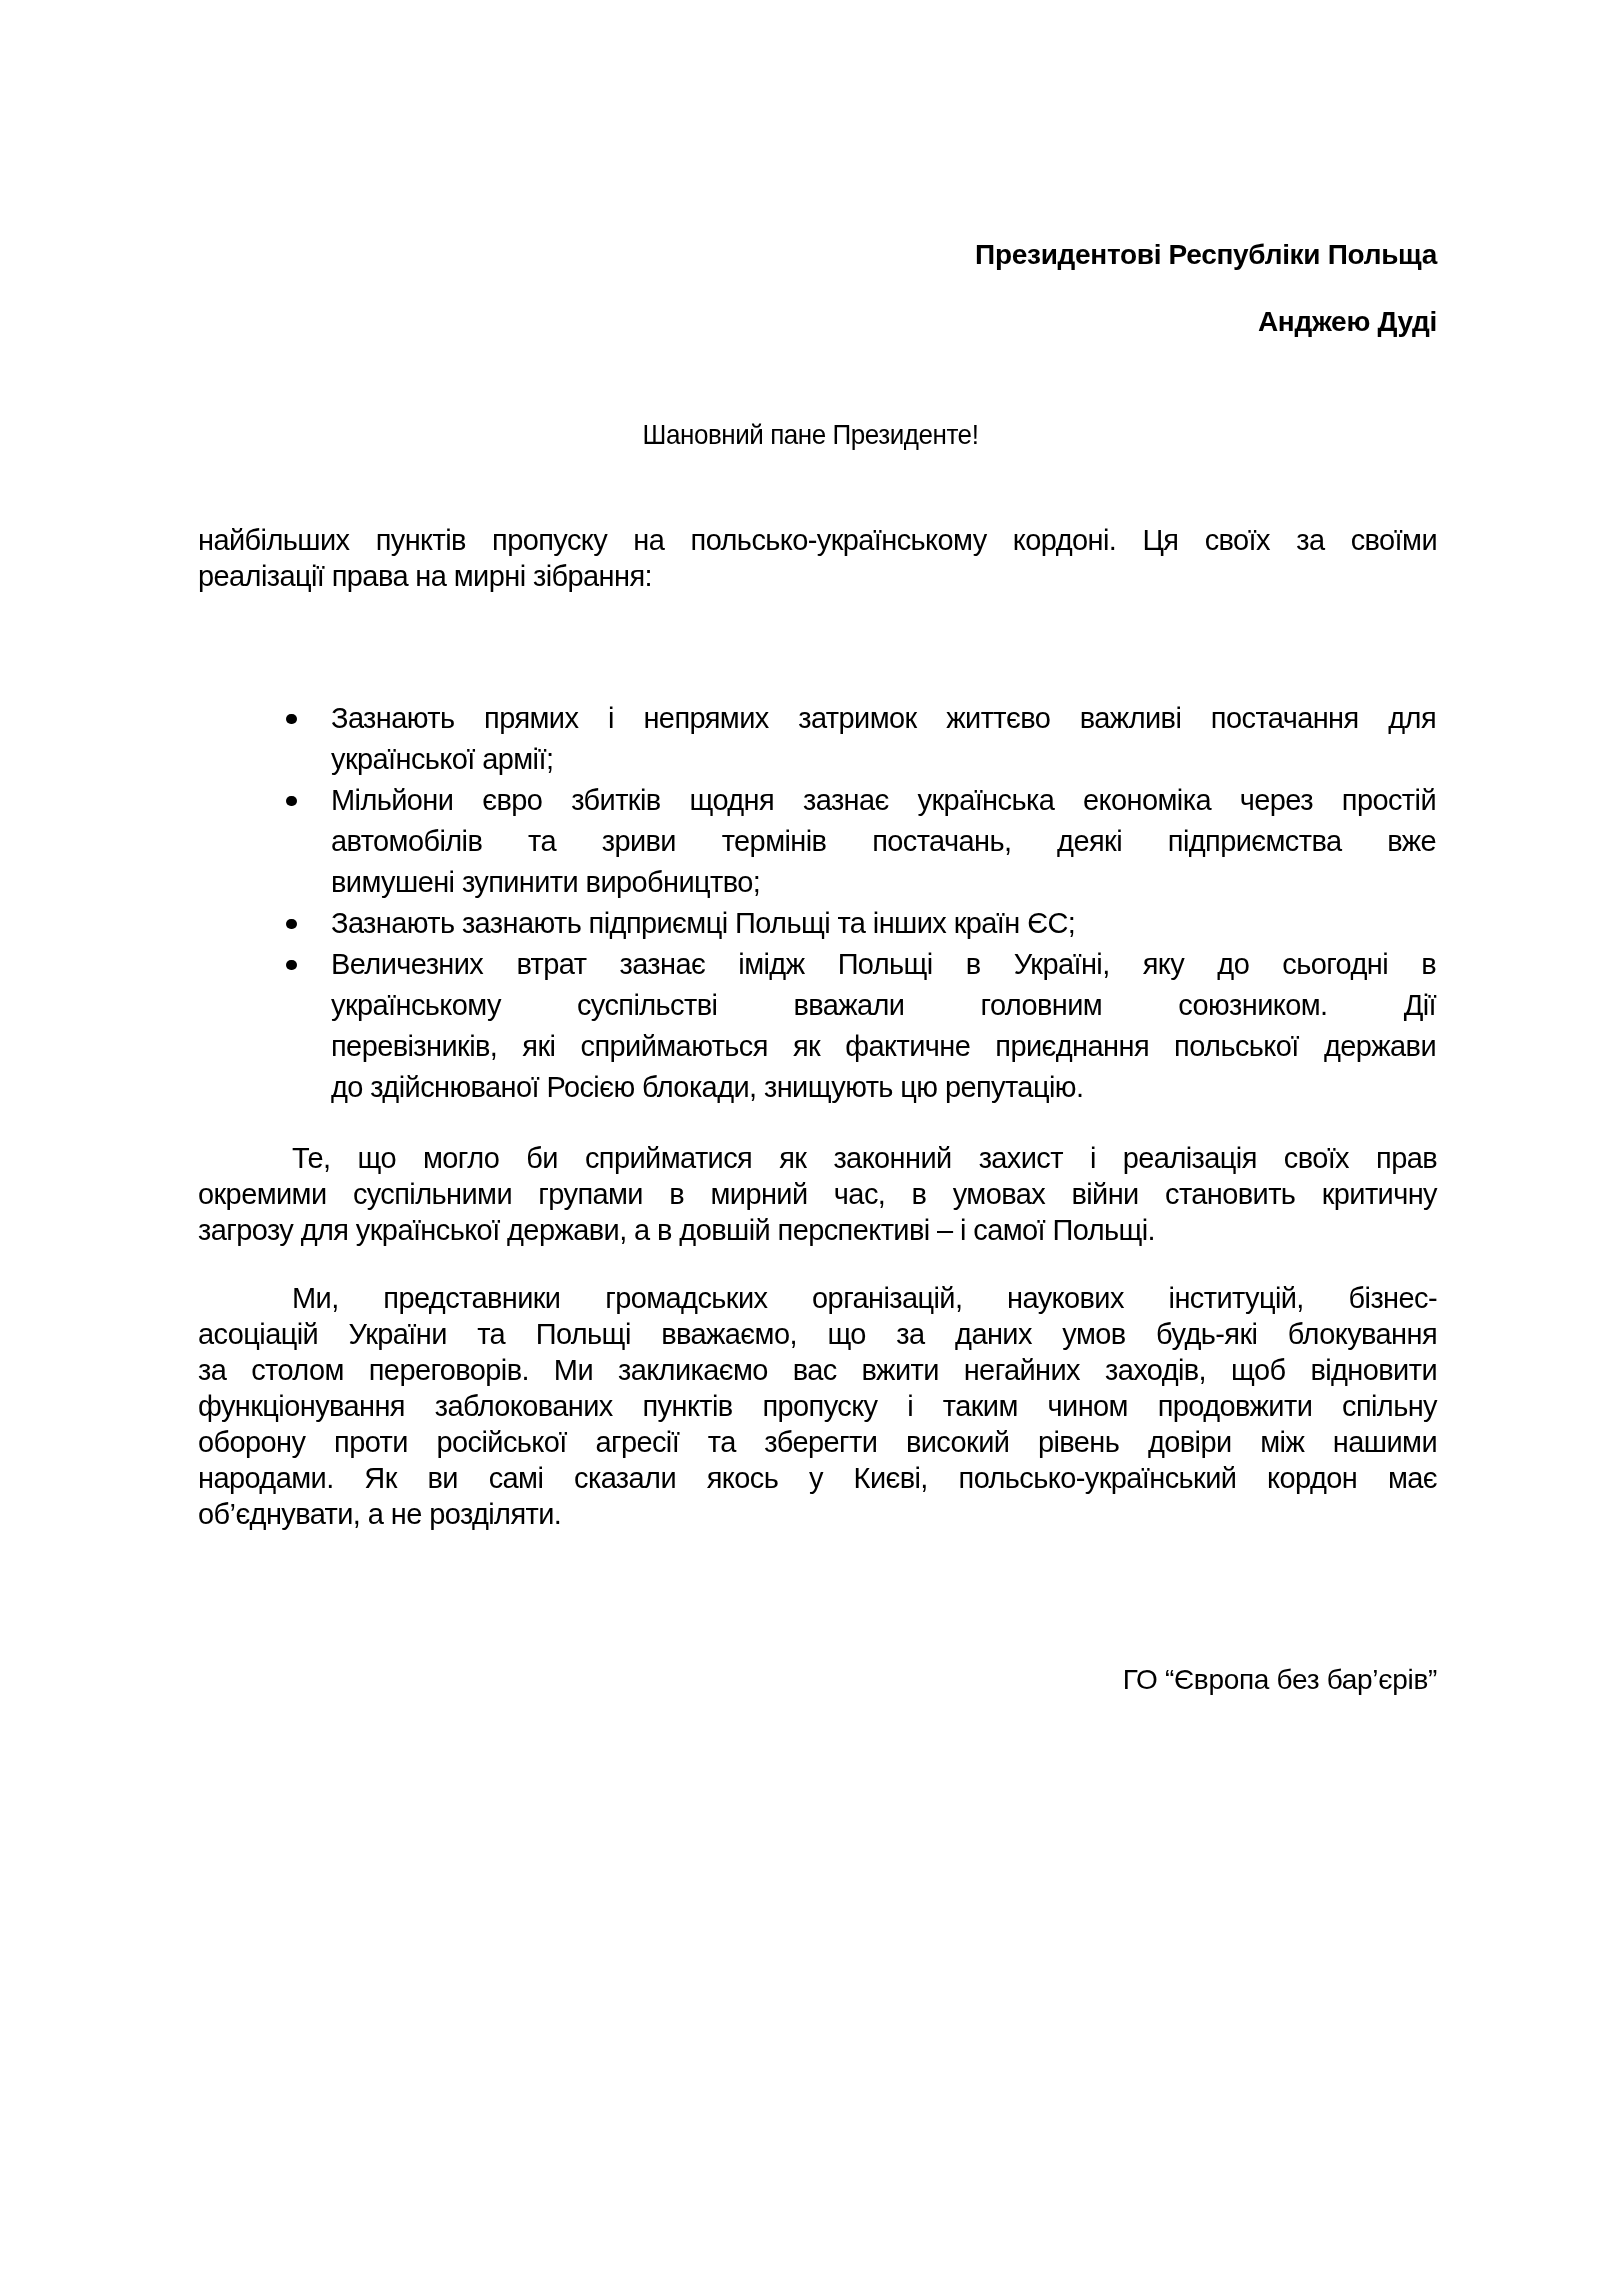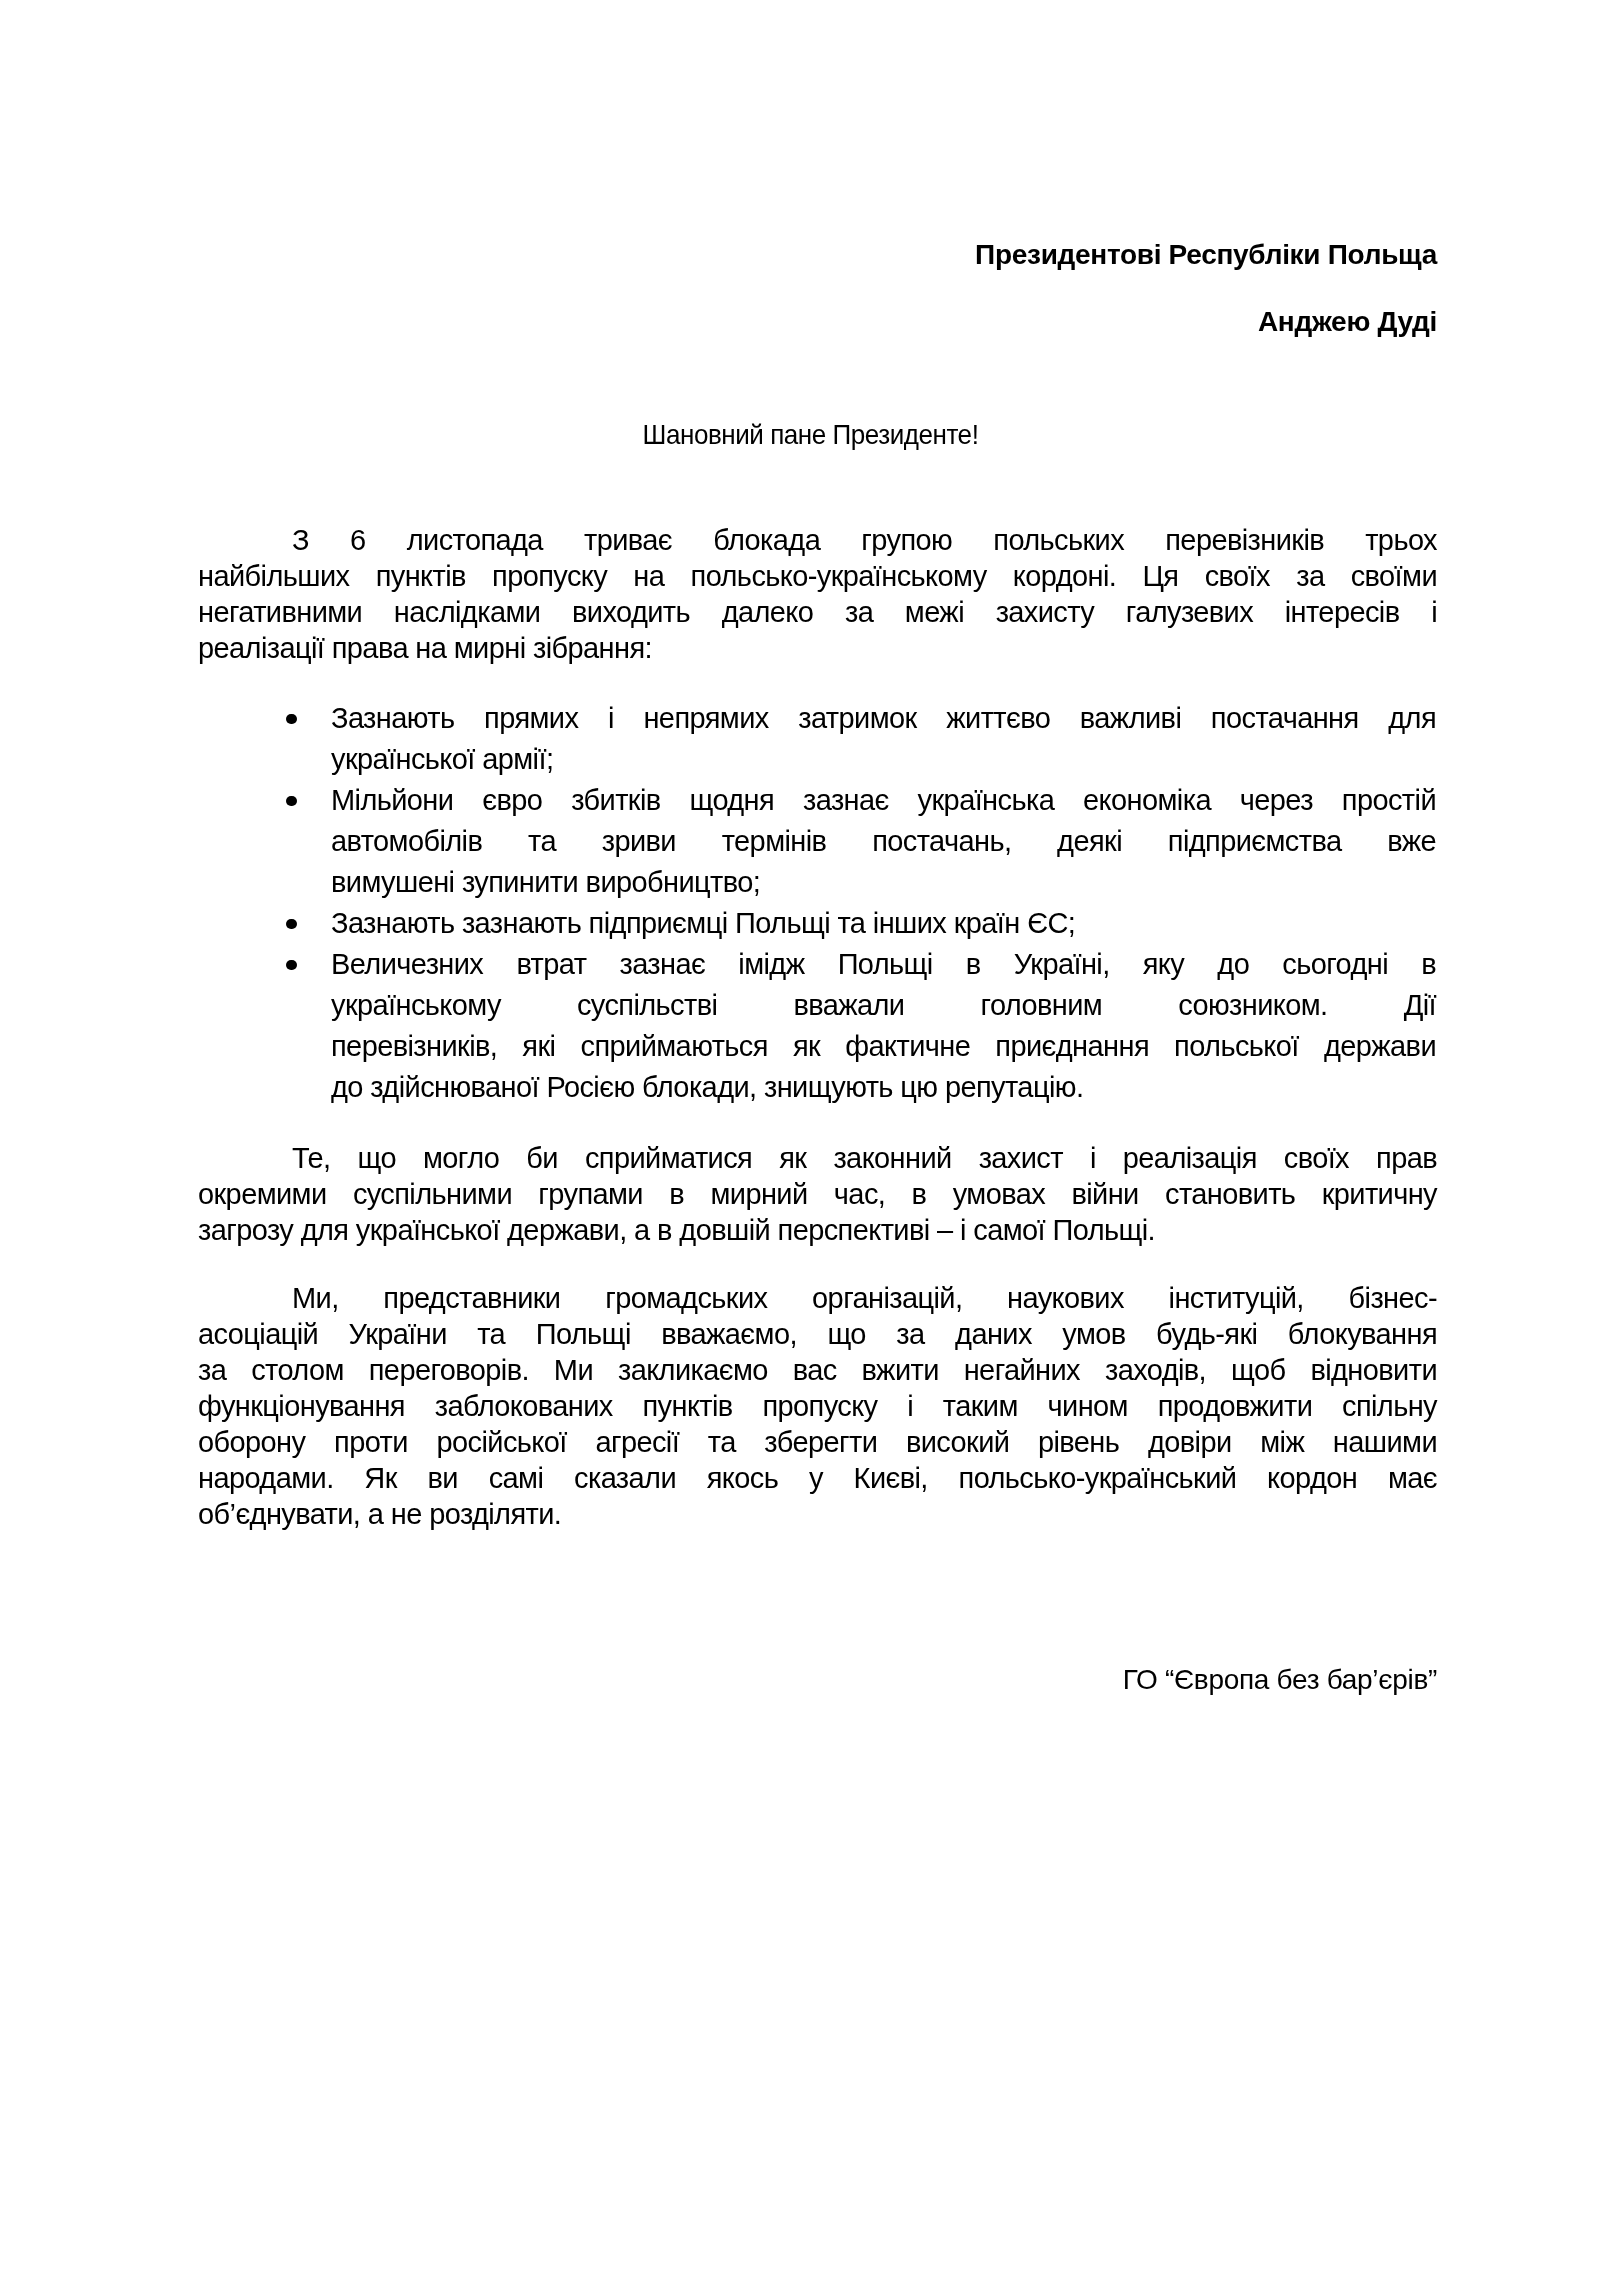--- a/index.html
+++ b/index.html
@@ -39,23 +39,21 @@
 <body>
 
 <div class="page">
 
   <div class="addressee" id="addr1">Президентові Республіки Польща</div>
   <div class="addressee" id="addr2">Анджею Дуді</div>
 
   <div class="salutation">Шановний пане Президенте!</div>
 
   <div class="para" id="p1">
-    <span class="line indent">З 6 листопада триває блокада групою польських перевізників трьох</span>
     <span class="line">найбільших пунктів пропуску на польсько-українському кордоні. Ця своїх за своїми</span>
-    <span class="line">негативними наслідками виходить далеко за межі захисту галузевих інтересів і</span>
     <span class="line last">реалізації права на мирні зібрання:</span>
   </div>
 
   <div class="bullets">
     <div class="bullet-item" style="top:0;">
       <span class="bullet-dot" style="top:15.7px;"></span>
       <span class="line">Зазнають прямих і непрямих затримок життєво важливі постачання для</span>
       <span class="line last">української армії;</span>
     </div>
     <div class="bullet-item">

